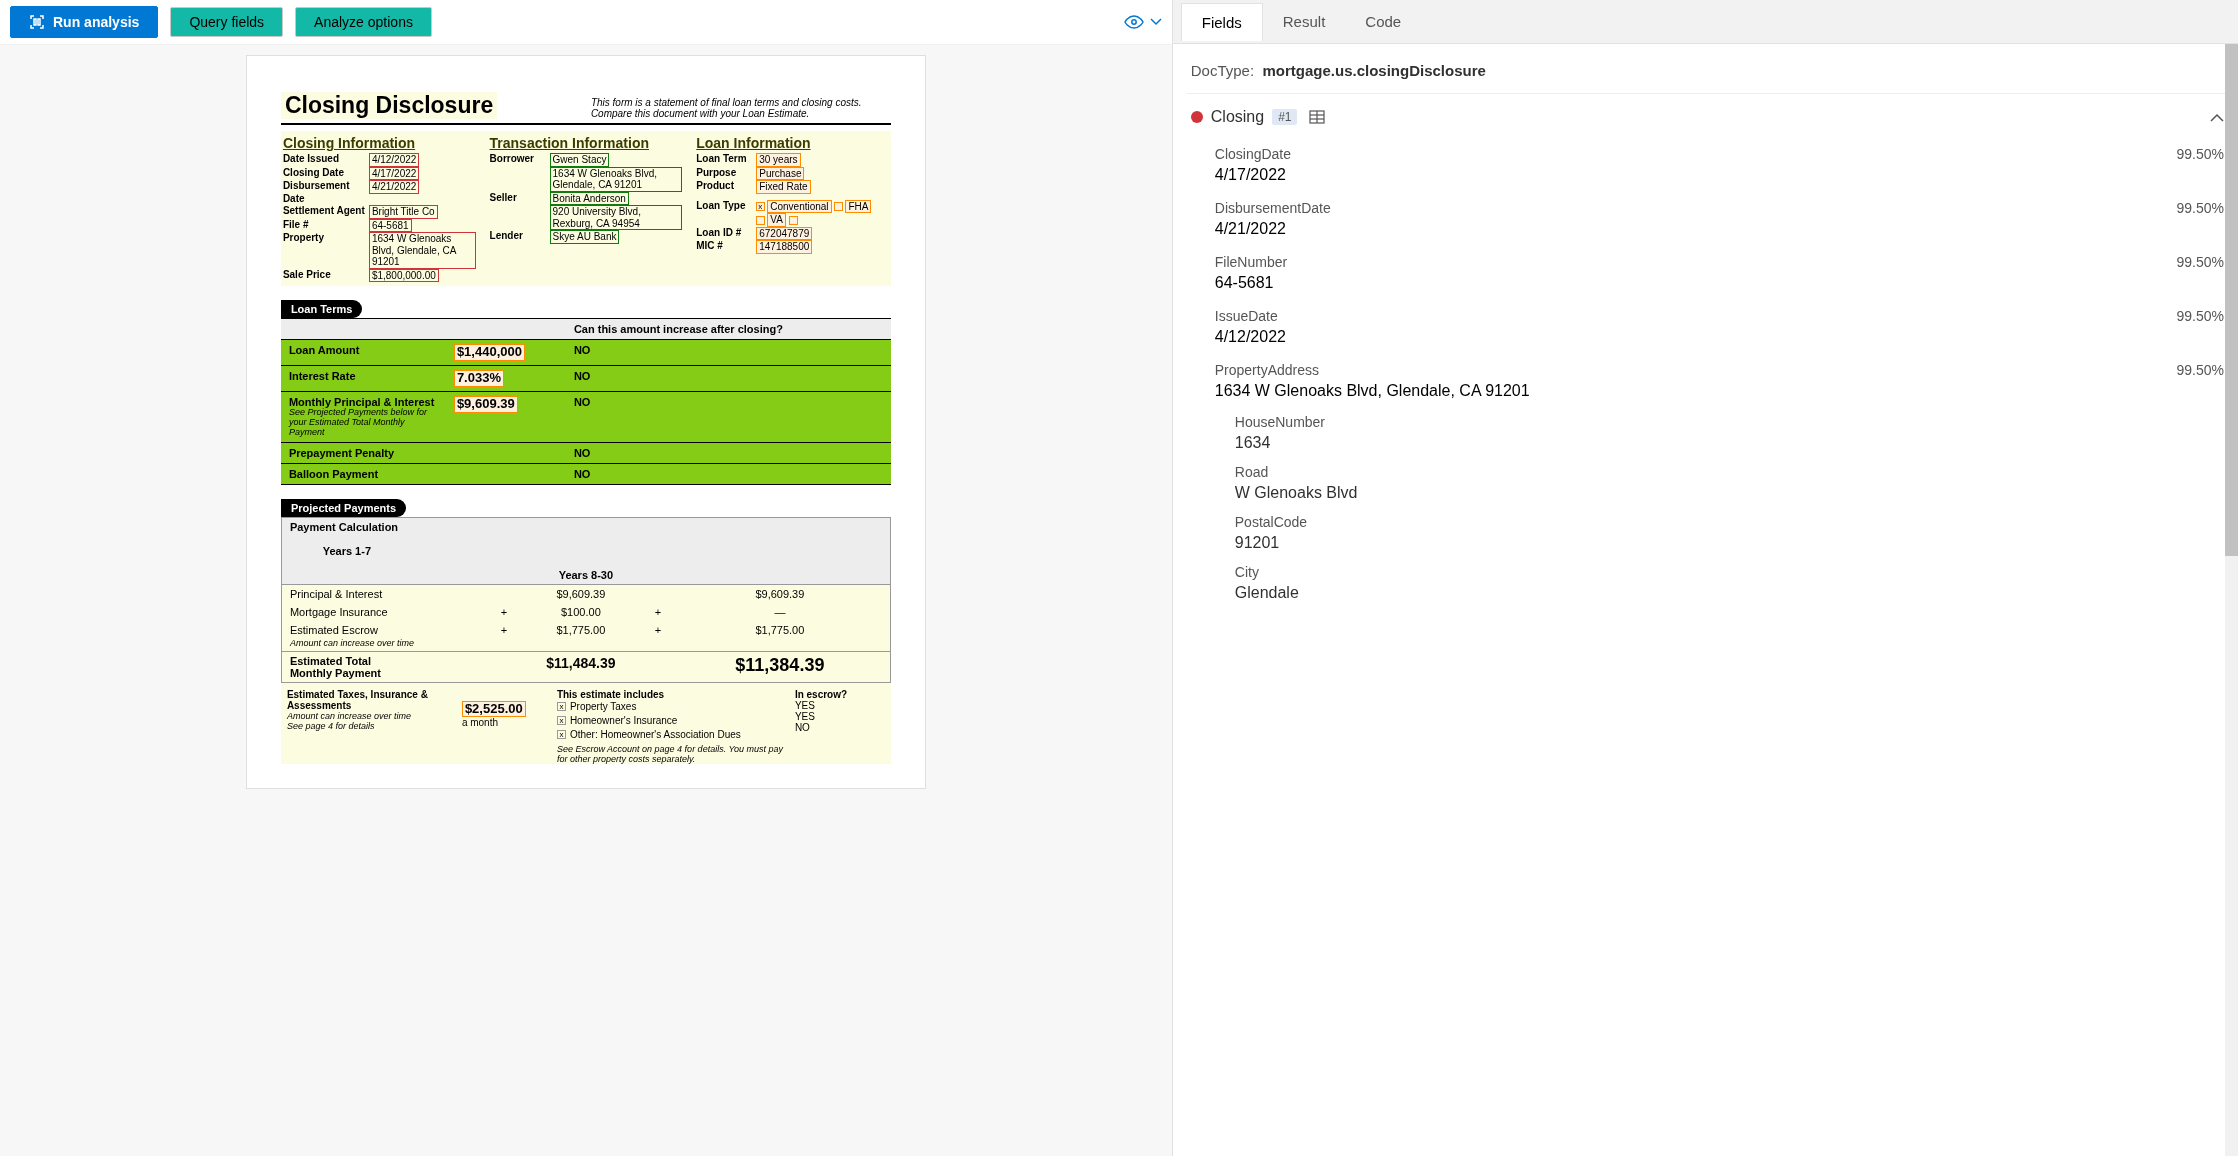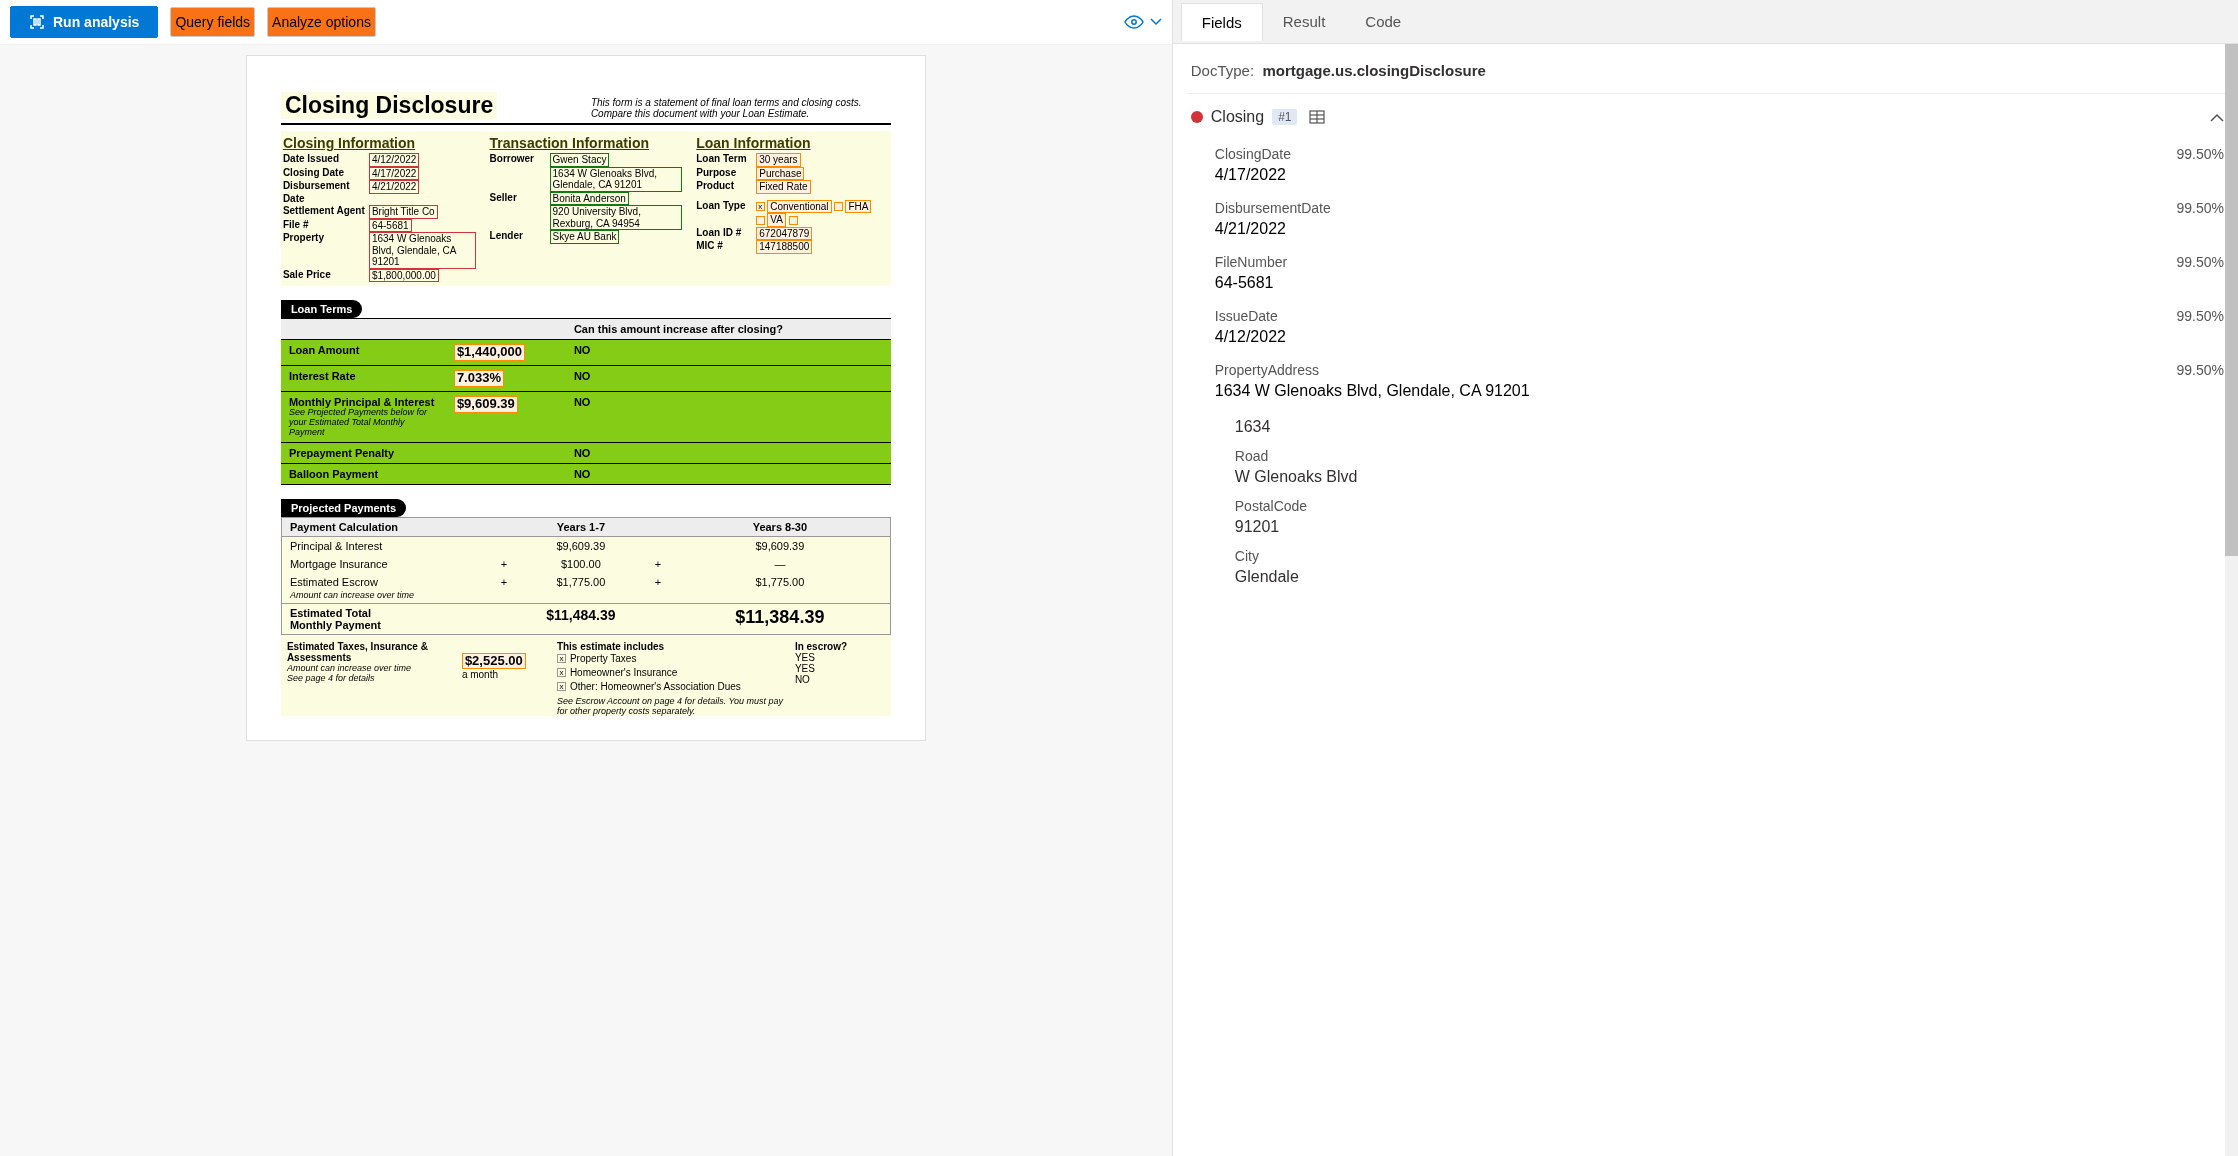--- a/index.html
+++ b/index.html
@@ -9,21 +9,21 @@
     color: #323130;
     display: flex;
     height: 100vh;
     overflow: hidden;
     background: #fff;
   }
 
   
   .left-pane { flex: 1.1; display:flex; flex-direction:column; border-right:1px solid #e1e1e1; }
   .toolbar { display:flex; align-items:center; padding:6px 10px; gap:12px; border-bottom:1px solid #f1f1f1; }
-  .btn { border:1px solid #c8c8c8; background:#f97316; padding:6px 4px; border-radius:2px; font-size:14px; cursor:pointer; }
+  .btn { border:1px solid #c8c8c8; background:#14b8a6; padding:6px 18px; border-radius:2px; font-size:14px; cursor:pointer; }
   .btn-primary { background:#0078d4; color:#fff; border-color:#0078d4; font-weight:600; display:flex; align-items:center; gap:8px; padding:7px 18px; }
   .btn-primary svg { stroke:#fff; }
   .spacer { flex:1; }
   .eye-group { display:flex; align-items:center; gap:6px; color:#0078d4; cursor:pointer; }
 
   .doc-scroll { flex:1; overflow:auto; background:#f7f7f7; padding:0 14px 20px; }
   .page { background:#fff; margin:10px auto; padding:36px 34px 24px; width:680px; border:1px solid #dfdfdf; font-family: "Segoe UI", Arial, sans-serif; color:#000; font-size:11px; }
 
   .doc-head { display:flex; align-items:flex-end; justify-content:space-between; border-bottom:2px solid #000; padding-bottom:4px; }
   .doc-title { font-size:23px; font-weight:700; background:#fcfde0; padding:0 4px; }
@@ -49,21 +49,21 @@
   .lt-row { display:flex; border-bottom:1px solid #000; background:#84cc16; }
   .lt-row.header { background:#ededed; border-top:1px solid #000; }
   .lt-c1 { width:165px; padding:4px 8px; font-weight:700; font-size:11px; }
   .lt-c2 { width:120px; padding:4px 8px; font-weight:700; font-size:13px; }
   .lt-c3 { flex:1; padding:4px 8px; font-weight:700; font-size:11px; }
   .lt-row.header .lt-c3 { font-weight:700; }
   .lt-sub { font-weight:400; font-size:9px; font-style:italic; line-height:1.1; display:block; }
 
   .pp-grid { background:#fcfde0; border:1px solid #999; }
   .pp-row { display:flex; border-bottom:1px solid #999; font-size:11px; }
-  .pp-row.header { background:#ededed; font-weight:700; }
+  .pp-row.header { background:#ededed; font-weight:700;flex-direction:column; }
   .pp-row:last-child { border-bottom:none; }
   .pp-c1 { width:210px; padding:3px 8px; }
   .pp-c2 { width:24px; text-align:center; padding:3px 0; }
   .pp-c3 { width:130px; text-align:center; padding:3px 8px; }
   .pp-c4 { width:24px; text-align:center; padding:3px 0; }
   .pp-c5 { flex:1; text-align:center; padding:3px 8px; }
   .pp-row .bold { font-weight:700; }
   .pp-note { font-size:9px; font-style:italic; font-weight:400; }
 
   .taxes { display:flex; gap:10px; font-size:10px; background:#fcfde0; padding:6px 6px 0; }
@@ -381,20 +381,21 @@
     </div>
     <div class="field">
       <div class="fhead">
           <span>PropertyAddress</span>
           <span class="conf">99.50%</span>
         </div>
       <div class="fval">1634 W Glenoaks Blvd, Glendale, CA 91201</div>
     </div>
 
     <div class="subfield">
+      <div class="fhead">HouseNumber</div>
       <div class="fval">1634</div>
     </div>
     <div class="subfield">
       <div class="fhead">Road</div>
       <div class="fval">W Glenoaks Blvd</div>
     </div>
     <div class="subfield">
       <div class="fhead">PostalCode</div>
       <div class="fval">91201</div>
     </div>

